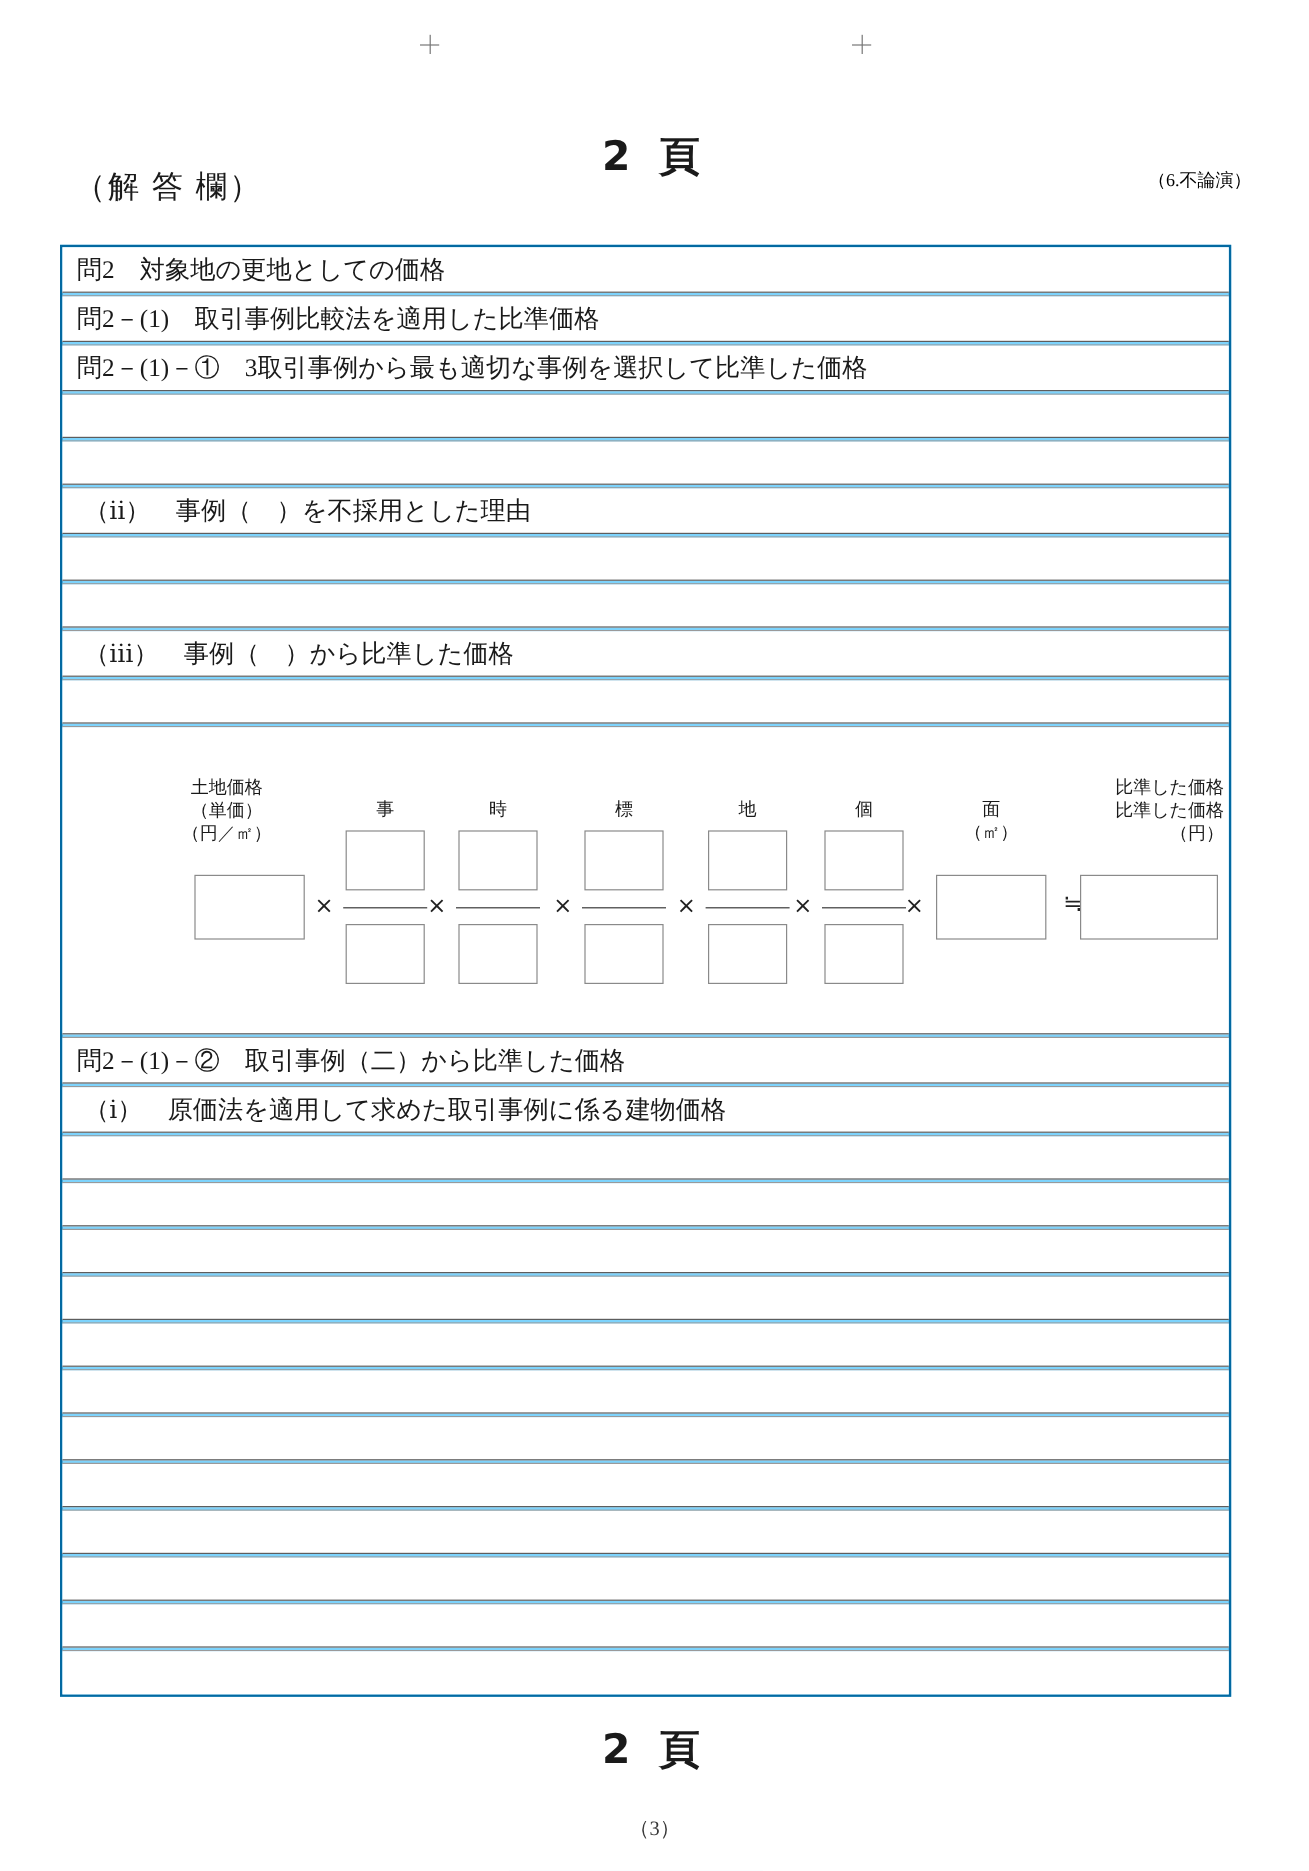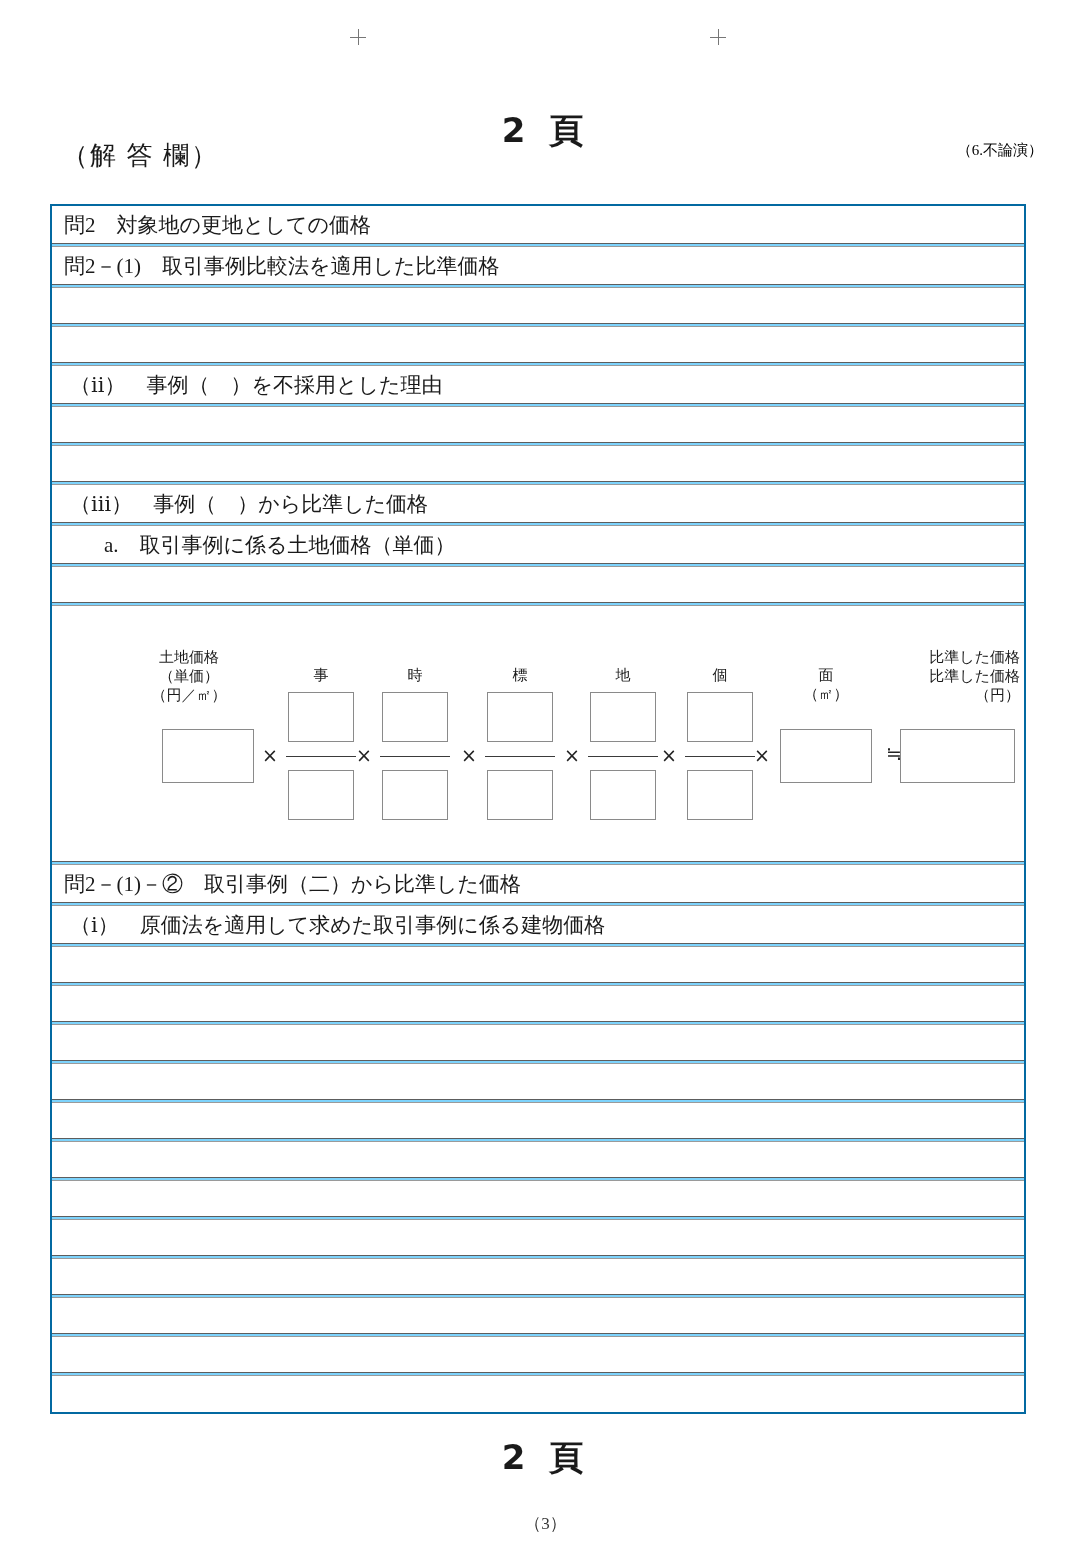--- a/index.html
+++ b/index.html
@@ -186,32 +186,32 @@
 <div class="answer-label">（解 答 欄）</div>
 <div class="stamp-label">（6.不論演）</div>
 
 <div class="sheet" id="sheet">
     <div class="row h-head">
       <span class="row-text ind-0">問2　対象地の更地としての価格</span>
     </div>
     <div class="row h-head">
       <span class="row-text ind-0">問2－(1)　取引事例比較法を適用した比準価格</span>
     </div>
+    <div class="row h-head">
+      <span class="row-text ind-0">問2－(1)－①　3取引事例から最も適切な事例を選択して比準した価格</span>
+    </div>
     <div class="row h-blank-tall"></div>
     <div class="row h-blank-tall"></div>
     <div class="row h-head">
       <span class="row-text ind-1">（ⅱ）　事例（　）を不採用とした理由</span>
     </div>
     <div class="row h-blank-tall"></div>
     <div class="row h-blank-tall"></div>
     <div class="row h-head">
       <span class="row-text ind-1">（ⅲ）　事例（　）から比準した価格</span>
-    </div>
-    <div class="row h-head">
-      <span class="row-text ind-2">a.　取引事例に係る土地価格（単価）</span>
     </div>
     <div class="row h-blank-tall"></div>
     <div class="row calc-row">
       <div class="calc-area">
         <div class="col-head" style="left: 72px; width: 130px; top: 0px;">
           <span style="display: block;">土地価格</span>
           <span style="display: block;">（単価）</span>
           <span style="display: block;">（円／㎡）</span>
         </div>
         <div class="col-head" style="left: 226px; width: 86px; top: 18px;">

